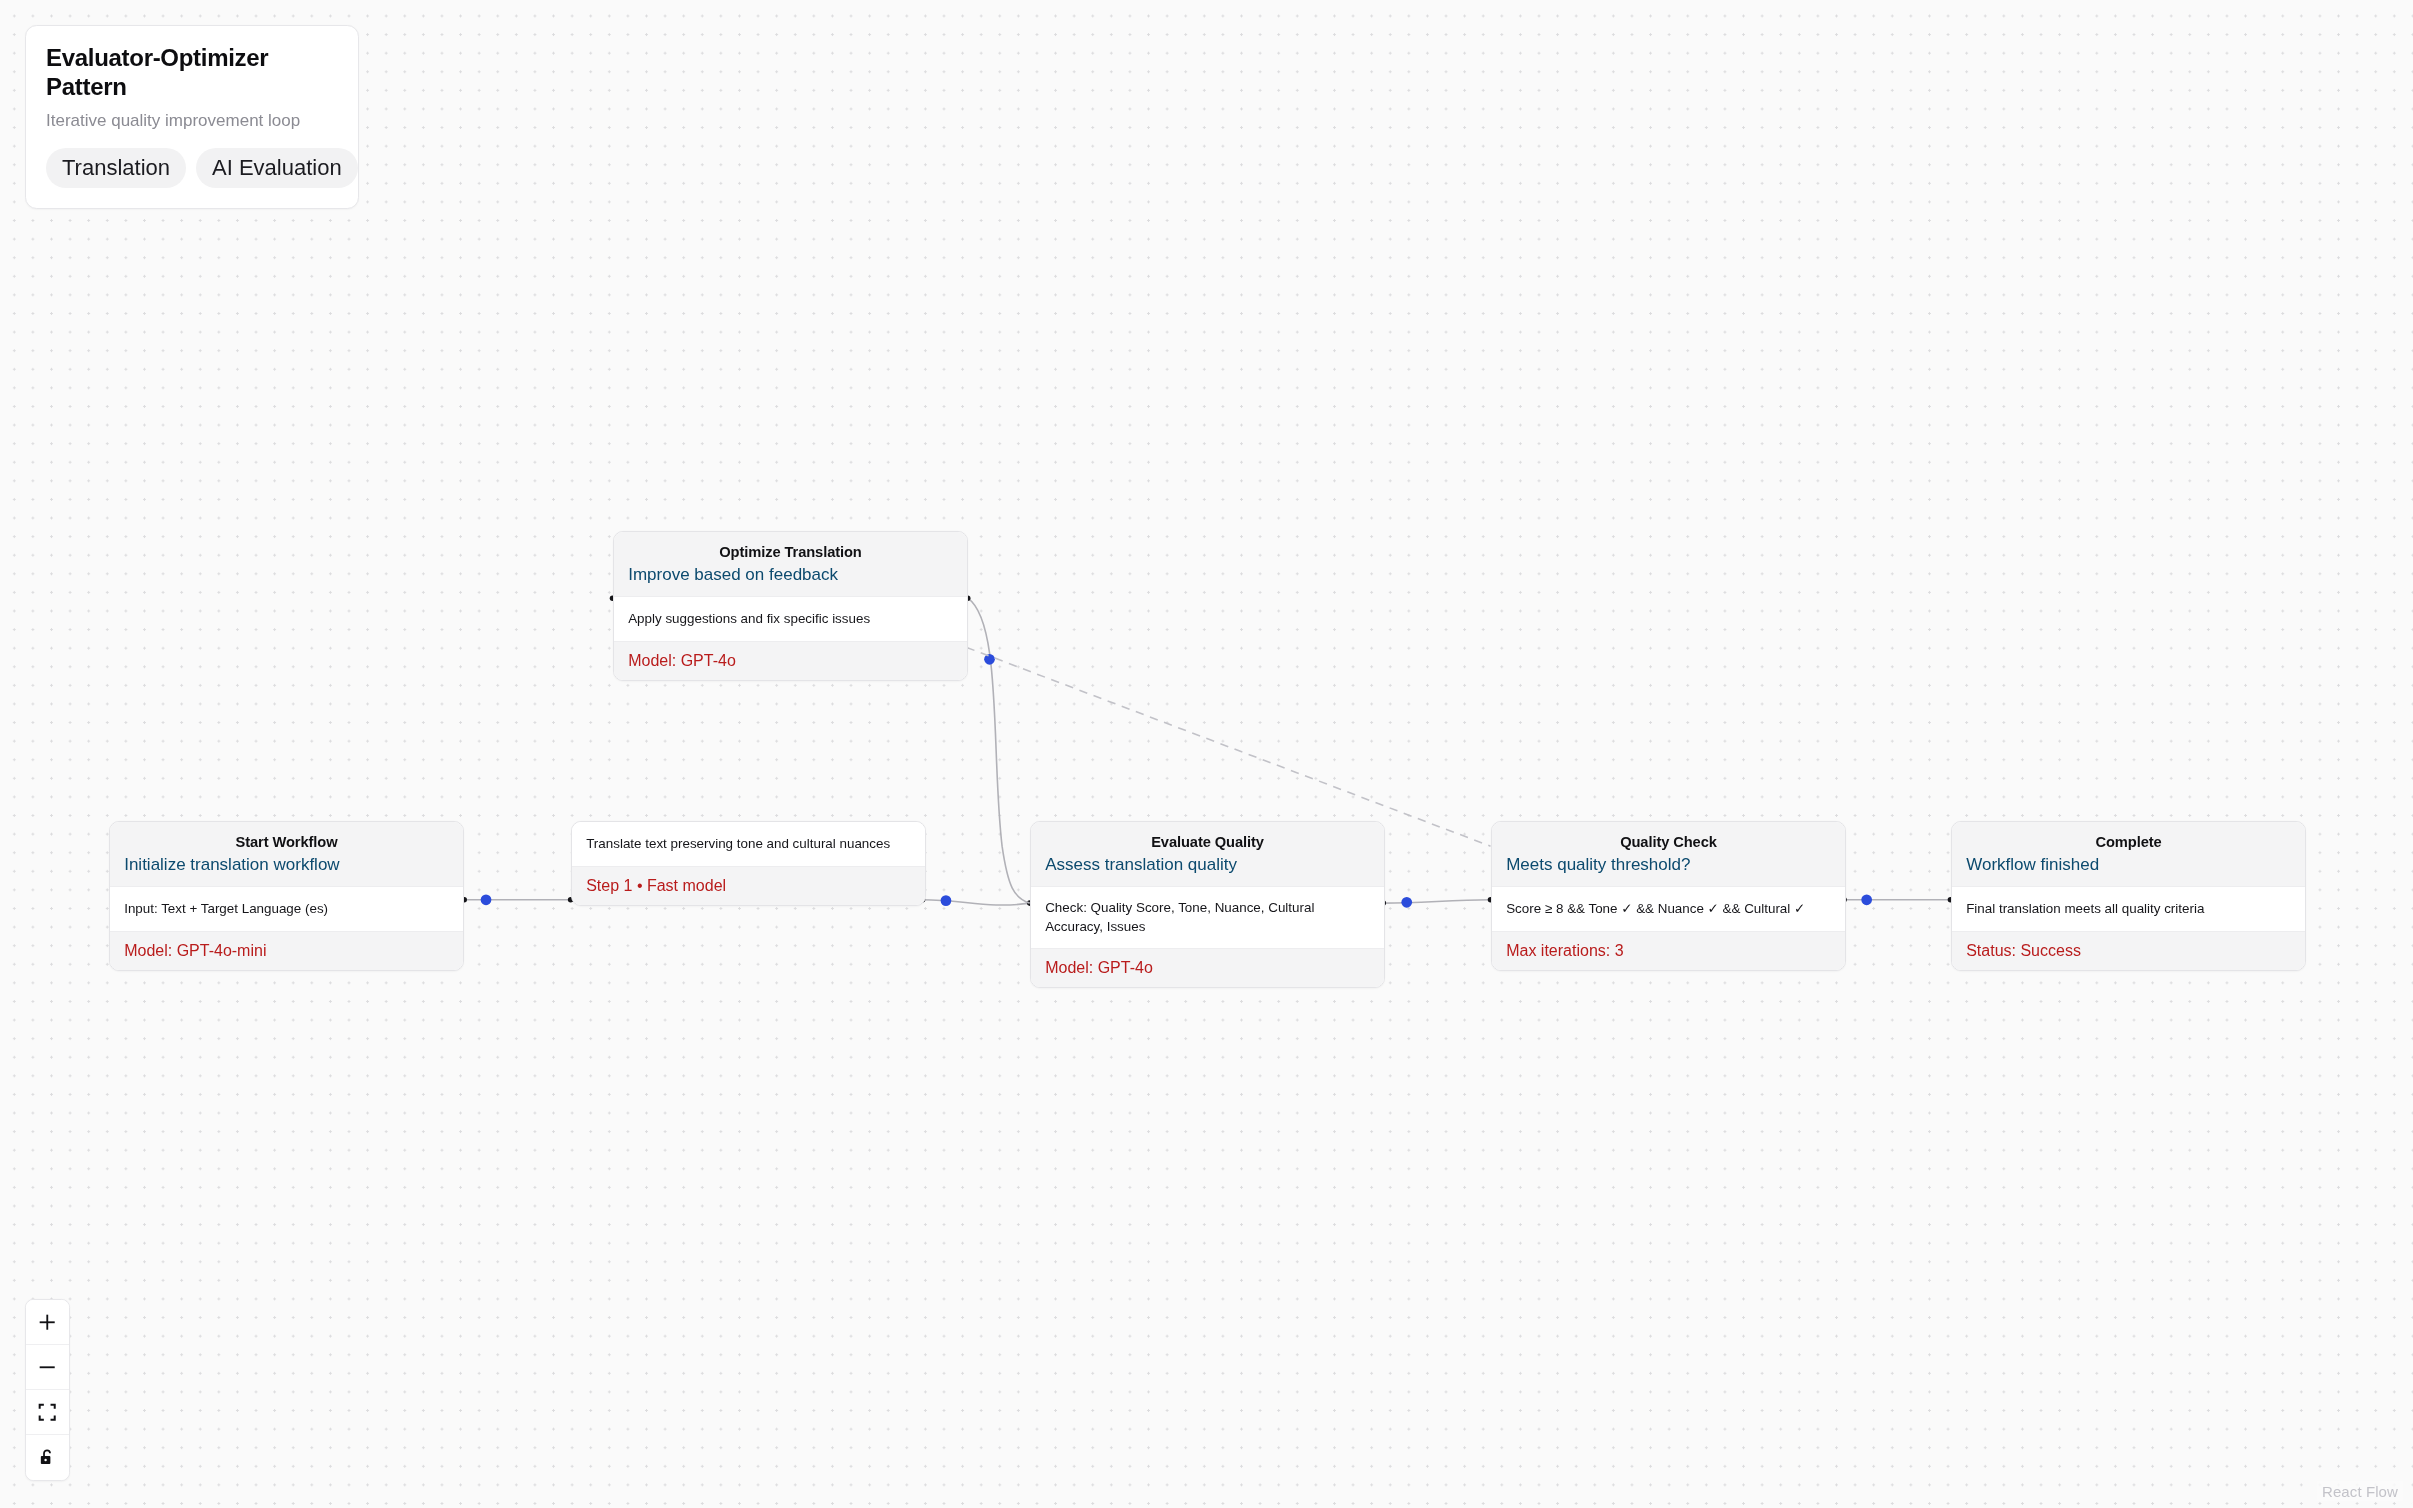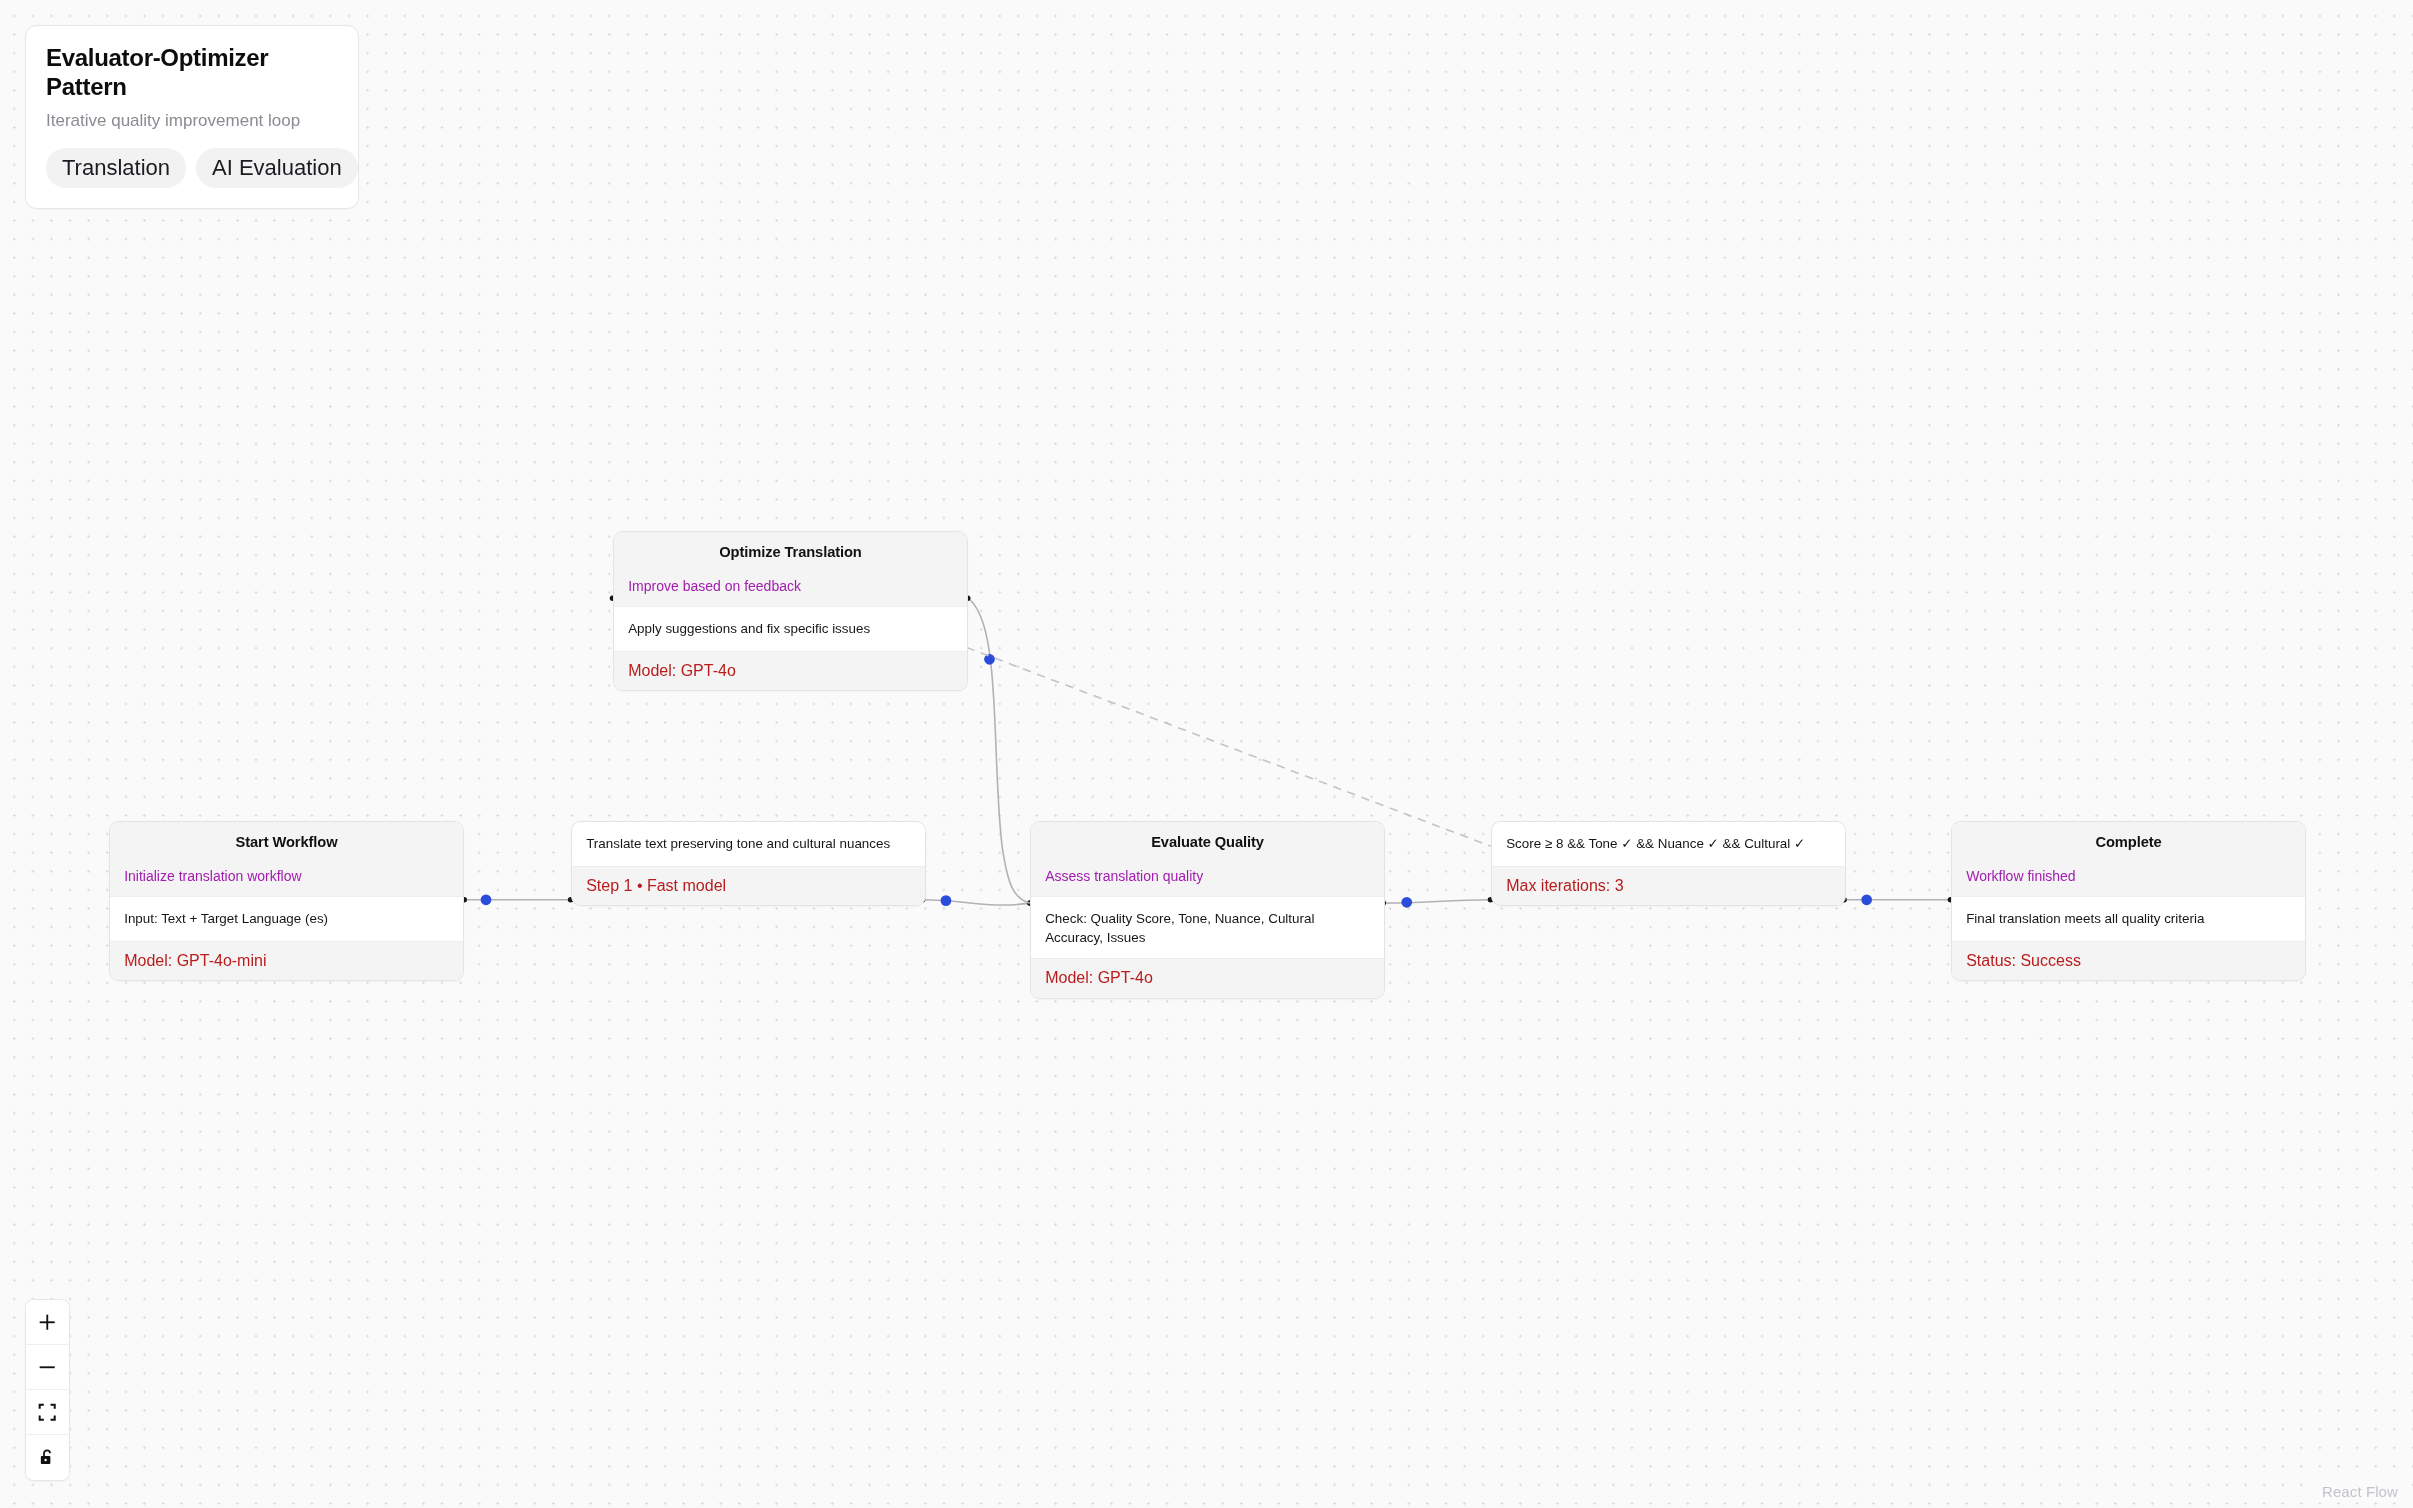--- a/index.html
+++ b/index.html
@@ -108,23 +108,23 @@
   }
   .node-title {
     font-size: 14.7px;
     font-weight: 700;
     color: #111114;
     line-height: 1.2;
     letter-spacing: -0.1px;
     text-align: center;
   }
   .node-subtitle {
-    margin-top: 17px;
-    font-size: 14px;
-    color: #a21caf;
+    margin-top: 3px;
+    font-size: 17px;
+    color: #0c4a6e;
     line-height: 1.25;
   }
   .node-body {
     background: #ffffff;
     padding: 11.7px 14.2px 11.7px 14.2px;
     font-size: 13.4px;
     color: #16161a;
     line-height: 1.42;
     min-height: 44px;
     display: flex;
@@ -251,20 +251,24 @@
   <div class="flow-node" style="left:1030px; top:821px;">
     <div class="node-header">
       <div class="node-title">Evaluate Quality</div>
       <div class="node-subtitle">Assess translation quality</div>
     </div>
     <div class="node-body">Check: Quality Score, Tone, Nuance, Cultural Accuracy, Issues</div>
     <div class="node-footer">Model: GPT-4o</div>
   </div>
 
   <div class="flow-node" style="left:1491px; top:821px;">
+    <div class="node-header">
+      <div class="node-title">Quality Check</div>
+      <div class="node-subtitle">Meets quality threshold?</div>
+    </div>
     <div class="node-body">Score ≥ 8 &amp;&amp; Tone ✓ &amp;&amp; Nuance ✓ &amp;&amp; Cultural ✓</div>
     <div class="node-footer">Max iterations: 3</div>
   </div>
 
   <div class="flow-node" style="left:1951px; top:821px;">
     <div class="node-header">
       <div class="node-title">Complete</div>
       <div class="node-subtitle">Workflow finished</div>
     </div>
     <div class="node-body">Final translation meets all quality criteria</div>

